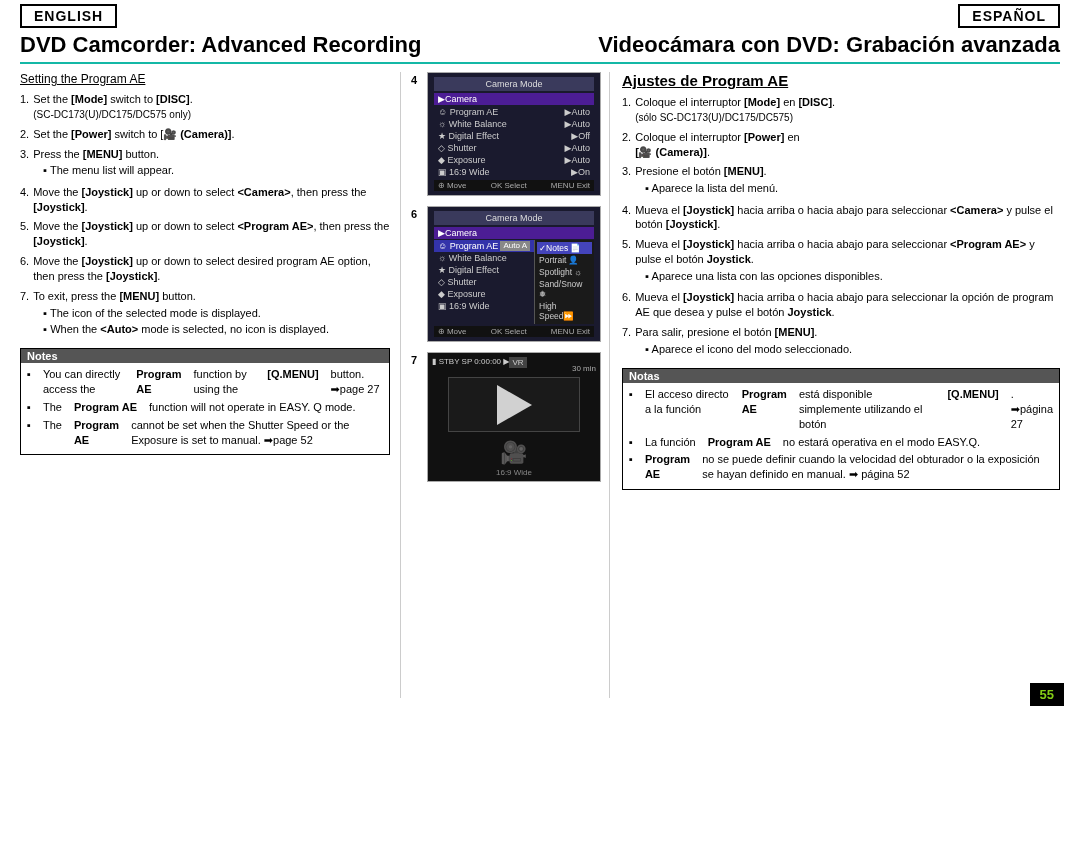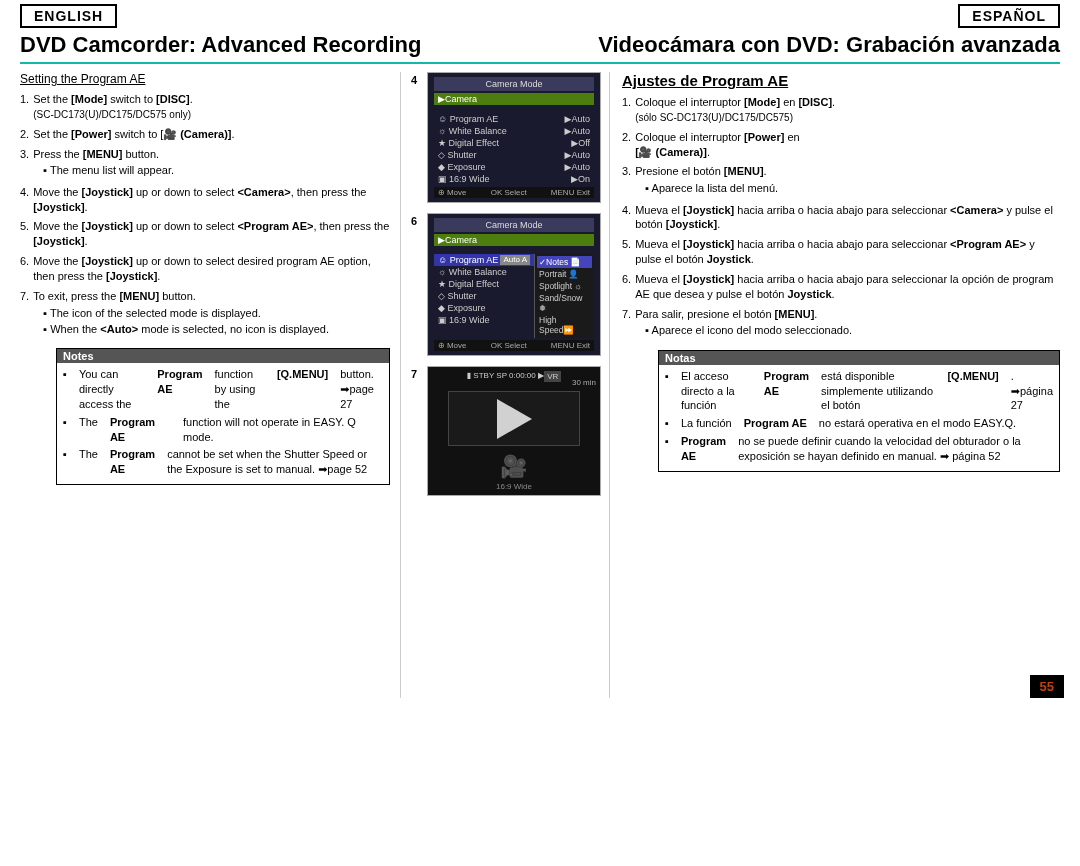--- a/index.html
+++ b/index.html
@@ -135,21 +135,20 @@
 
     .sub-bullet li {
       margin-bottom: 2px;
       line-height: 1.3;
     }
 
     
     .notes-box {
       border: 1px solid #000;
       margin-top: 10px;
-      margin-left: 36px;
     }
 
     .notes-title {
       background: #555;
       color: #fff;
       font-weight: bold;
       font-size: 11px;
       padding: 1px 6px;
     }
 
@@ -203,24 +202,24 @@
     .menu-header {
       background: #3a3a5c;
       padding: 2px 4px;
       margin-bottom: 2px;
       font-size: 9px;
       text-align: center;
       color: #ddd;
     }
 
     .menu-selected-bar {
-      background: #4d7c0f;
+      background: #4c1d95;
       color: #fff;
       padding: 1px 4px;
-      margin-bottom: 8px;
+      margin-bottom: 1px;
     }
 
     .menu-item-row {
       display: flex;
       justify-content: space-between;
       padding: 1px 4px;
       color: #ccc;
     }
 
     .menu-item-row.active {
@@ -271,21 +270,21 @@
       padding: 4px;
       display: flex;
       flex-direction: column;
       align-items: center;
       justify-content: space-between;
       position: relative;
     }
 
     .camera-top-bar {
       display: flex;
-      justify-content: center;
+      justify-content: flex-start;
       width: 100%;
       font-size: 8px;
       color: #ccc;
     }
 
     .camera-screen-area {
       background: #1a1a1a;
       border: 1px solid #444;
       width: 80%;
       height: 55px;
@@ -315,24 +314,24 @@
     .camera-icon-row {
       display: flex;
       justify-content: center;
       width: 100%;
       margin-top: 4px;
     }
 
     
     .page-num-badge {
       position: absolute;
-      bottom: 16px;
+      bottom: 8px;
       right: 16px;
       background: #000;
-      color: #c2410c;
+      color: #84cc16;
       font-weight: bold;
       font-size: 13px;
       padding: 4px 10px;
     }
 
     b { font-weight: bold; }
   </style>
 </head>
 <body>
 
@@ -532,20 +531,23 @@
           </span>
         </li>
         <li>
           <span class="num">4.</span>
           <span class="list-content">Mueva el <b>[Joystick]</b> hacia arriba o hacia abajo para seleccionar <b>&lt;Camera&gt;</b> y pulse el botón <b>[Joystick]</b>.</span>
         </li>
         <li>
           <span class="num">5.</span>
           <span class="list-content">
             Mueva el <b>[Joystick]</b> hacia arriba o hacia abajo para seleccionar <b>&lt;Program AE&gt;</b> y pulse el botón <b>Joystick</b>.
+            <ul class="sub-bullet">
+                <li>Aparece una lista con las opciones disponibles.</li>
+              </ul>
           </span>
         </li>
         <li>
           <span class="num">6.</span>
           <span class="list-content">Mueva el <b>[Joystick]</b> hacia arriba o hacia abajo para seleccionar la opción de program AE que desea y pulse el botón <b>Joystick</b>.</span>
         </li>
         <li>
           <span class="num">7.</span>
           <span class="list-content">
             Para salir, presione el botón <b>[MENU]</b>.

